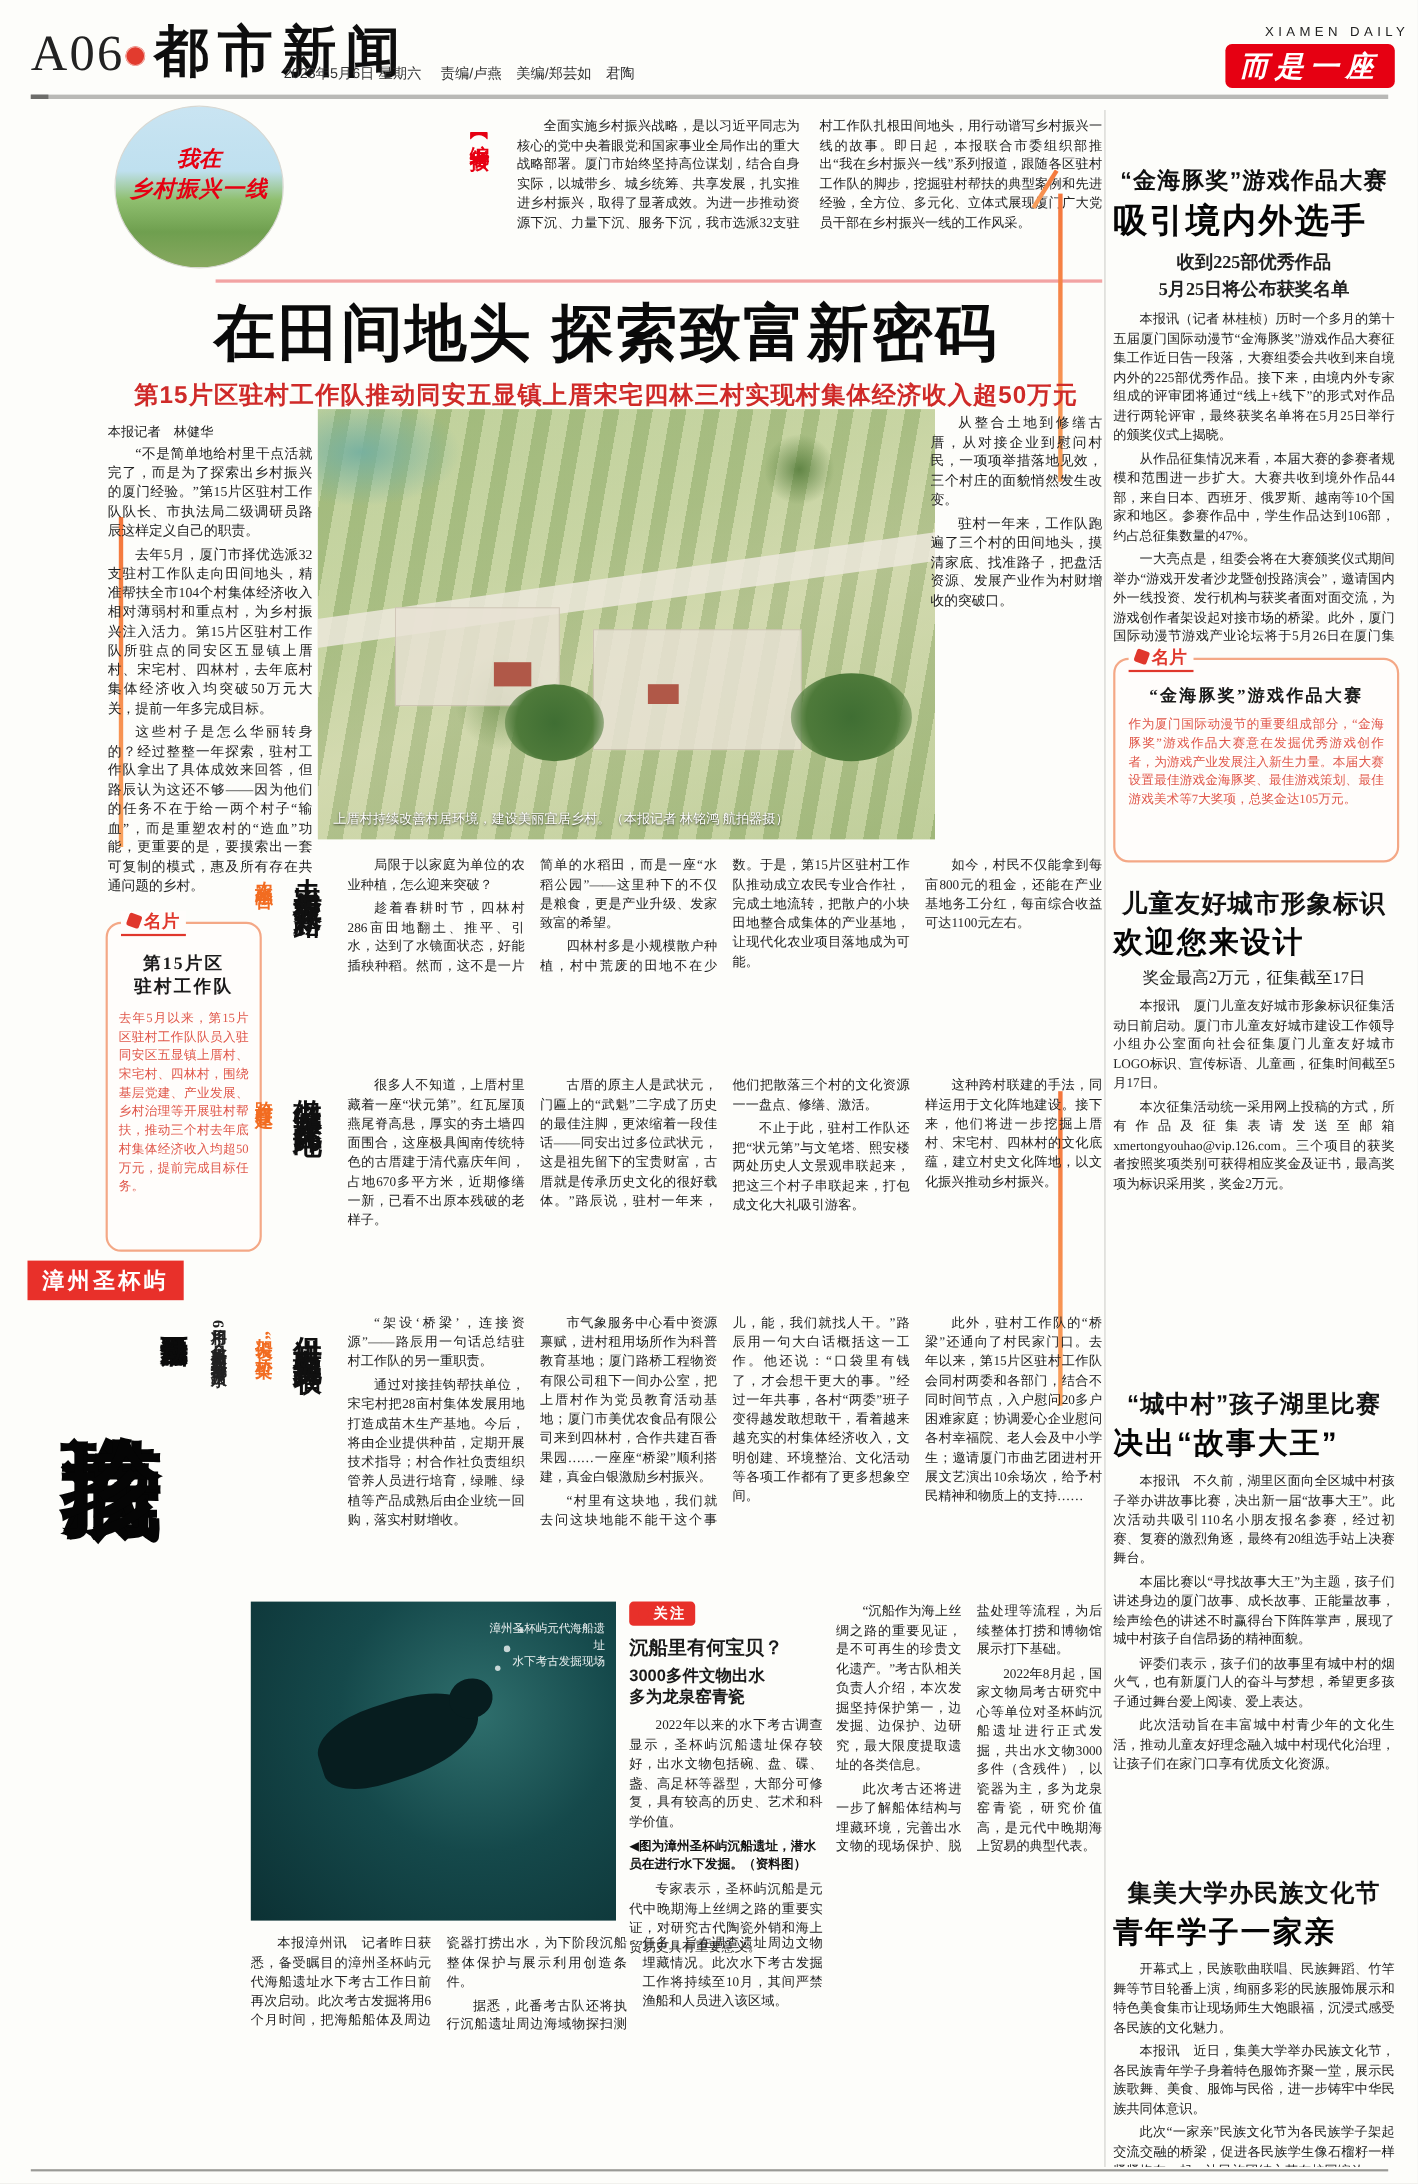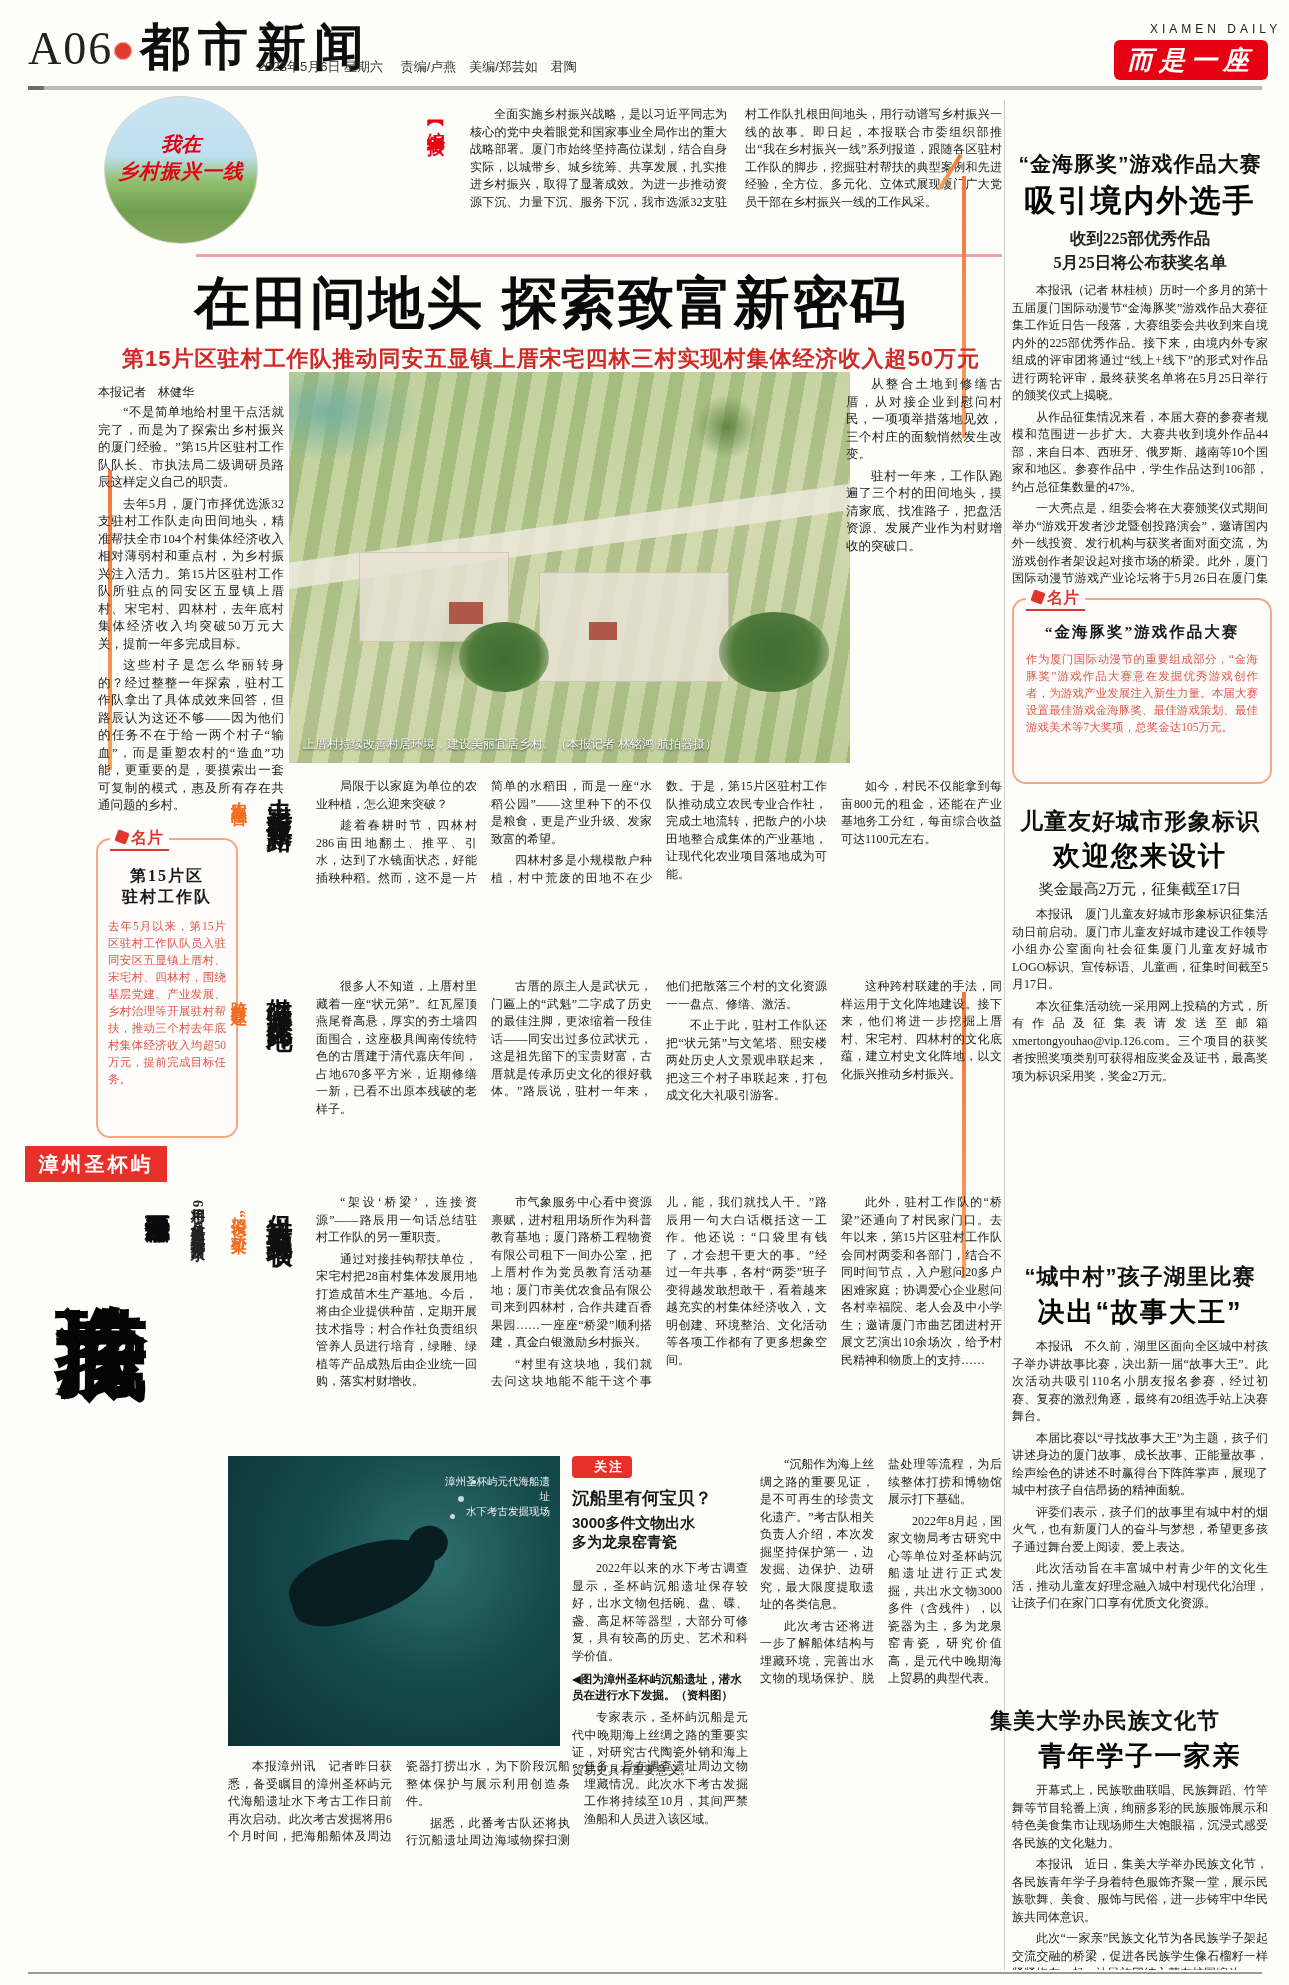--- a/index.html
+++ b/index.html
@@ -55,21 +55,21 @@
   .diver{background:#071d1f;border-radius:46% 54% 60% 40%;transform:rotate(-18deg);}
   .bubble{background:rgba(255,255,255,.75);border-radius:50%;}
   .uw-note{color:rgba(255,255,255,.92);font-size:10.5px;line-height:15px;}
   
   .obar{background:linear-gradient(#f4763b,#f9a25e);}
   .tag{background:#e8302a;color:#fff;font-weight:700;font-size:13px;border-radius:4px;
        display:inline-flex;align-items:center;justify-content:center;padding:2px 8px;letter-spacing:2px;}
   .flame{display:inline-block;width:10px;height:10px;background:#e8302a;border-radius:50% 50% 50% 0;
          transform:rotate(-45deg);margin-right:4px;}
   .side-head1{font-weight:900;letter-spacing:1px;text-align:center;color:#101010;}
-  .side-head2{font-weight:900;letter-spacing:2px;text-align:center;color:#050505;}
+  .side-head2{font-weight:900;letter-spacing:2px;text-align:left;color:#050505;}
   .side-sub{text-align:center;color:#222;}
   .vrule{background:#cfcfca;}
   .redbox-label{background:#e8302a;color:#fff;font-weight:900;font-size:20px;letter-spacing:3px;
                 display:flex;align-items:center;justify-content:center;}
 </style>
 </head>
 <body>
 
 <div id="page">
 
@@ -245,21 +245,21 @@
 
   <div class="abs hei side-head1" style="left:1012px;top:1262px;width:256px;font-size:22px;">“城中村”孩子湖里比赛</div>
   <div class="abs hei side-head2" style="left:1012px;top:1294px;width:256px;font-size:27px;">决出“故事大王”</div>
   <div class="abs body-txt just clip" style="left:1012px;top:1338px;width:256px;height:348px;">
     <p>本报讯　不久前，湖里区面向全区城中村孩子举办讲故事比赛，决出新一届“故事大王”。此次活动共吸引110名小朋友报名参赛，经过初赛、复赛的激烈角逐，最终有20组选手站上决赛舞台。</p>
     <p>本届比赛以“寻找故事大王”为主题，孩子们讲述身边的厦门故事、成长故事、正能量故事，绘声绘色的讲述不时赢得台下阵阵掌声，展现了城中村孩子自信昂扬的精神面貌。</p>
     <p>评委们表示，孩子们的故事里有城中村的烟火气，也有新厦门人的奋斗与梦想，希望更多孩子通过舞台爱上阅读、爱上表达。</p>
     <p>此次活动旨在丰富城中村青少年的文化生活，推动儿童友好理念融入城中村现代化治理，让孩子们在家门口享有优质文化资源。</p>
   </div>
 
-  <div class="abs hei side-head1" style="left:977px;top:1706px;width:256px;font-size:22px;">集美大学办民族文化节</div>
+  <div class="abs hei side-head1" style="left:1012px;top:1706px;width:256px;font-size:22px;">集美大学办民族文化节</div>
   <div class="abs hei side-head2" style="left:1012px;top:1738px;width:256px;font-size:27px;">青年学子一家亲</div>
   <div class="abs body-txt just clip" style="left:1012px;top:1782px;width:256px;height:188px;">
     <p>开幕式上，民族歌曲联唱、民族舞蹈、竹竿舞等节目轮番上演，绚丽多彩的民族服饰展示和特色美食集市让现场师生大饱眼福，沉浸式感受各民族的文化魅力。</p>
     <p>本报讯　近日，集美大学举办民族文化节，各民族青年学子身着特色服饰齐聚一堂，展示民族歌舞、美食、服饰与民俗，进一步铸牢中华民族共同体意识。</p>
     <p>此次“一家亲”民族文化节为各民族学子架起交流交融的桥梁，促进各民族学生像石榴籽一样紧紧抱在一起，让民族团结之花在校园绽放。</p>
   </div>
 
   <div class="abs" style="left:28px;top:1972px;width:1234px;height:2px;background:#9a9a96;"></div>
 
 </div>

